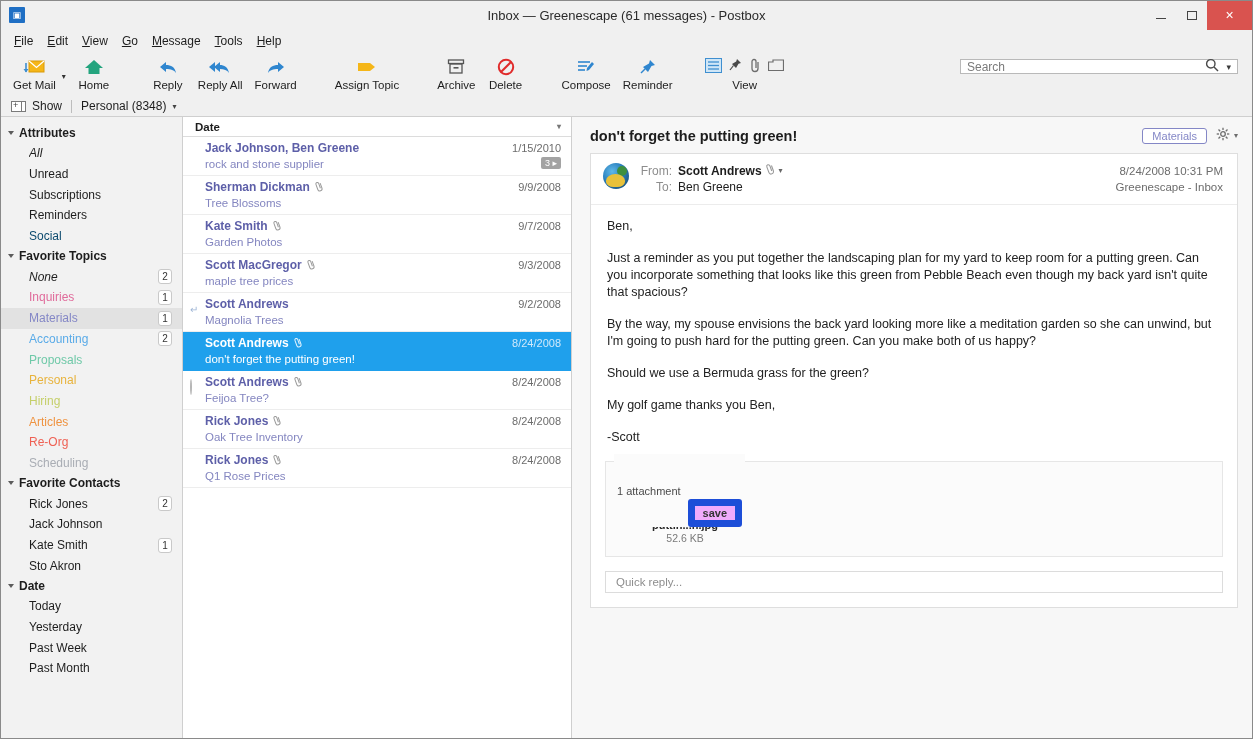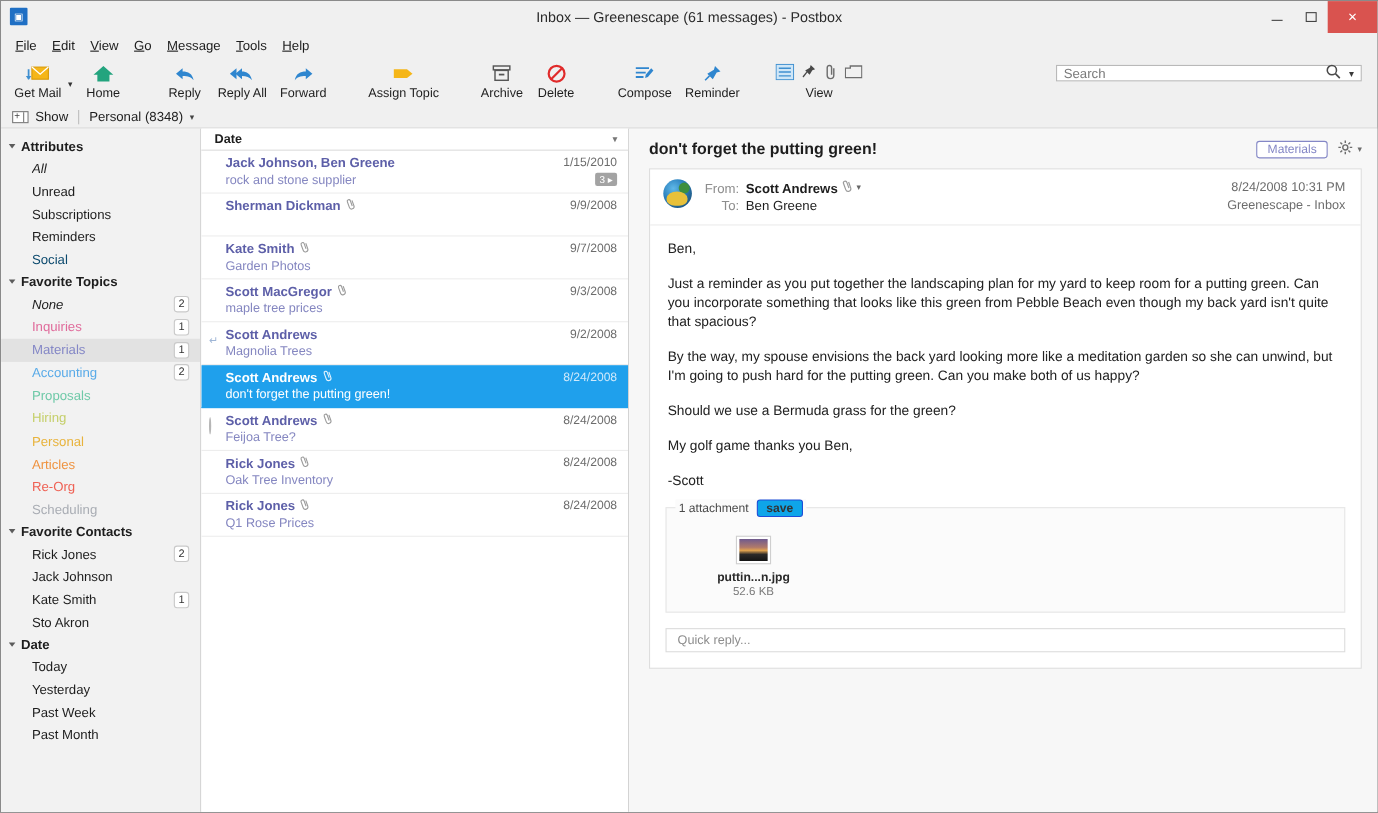--- a/index.html
+++ b/index.html
@@ -338,23 +338,23 @@
     position: relative;
     padding: 14px 10px 12px 10px;
   }
   .attach-cap {
     position: absolute; top: -8px; left: 8px;
     display: flex; align-items: center; gap: 7px;
     background: #fbfbfb; padding: 0 3px;
   }
   .attach-cap .n { font-size: 11px; color: #4a4a4a; }
   .attach-save {
-    border: 1px solid #1d4ed8; background: #0ea5e9;
+    border: 7px solid #1d4ed8; background: #f0abfc;
     border-radius: 3px; font-size: 11px; font-weight: bold;
-    color: #333; padding: 1px 8px;
+    color: #333; padding: 1px 8px; margin-top: 45px;
   }
   .attach-item { width: 86px; text-align: center; margin-left: 26px; margin-top: 12px; }
   .attach-thumb {
     width: 30px; height: 24px; margin: 0 auto;
     border: 2px solid #fff;
     outline: 1px solid #cfcfcf;
     background:
       linear-gradient(to bottom, #6f5a8e 0%, #b07a6a 38%, #e0a24f 52%, #2c2a28 70%, #151515 100%);
   }
   .attach-name { font-size: 11px; font-weight: bold; color: #2a2a2a; margin-top: 7px; }
@@ -591,24 +591,24 @@
           <span class="cnt">1</span>
         </div>
         <div class="side-item">
           <span class="txt" style="color: rgb(90, 171, 232);">Accounting</span>
           <span class="cnt">2</span>
         </div>
         <div class="side-item">
           <span class="txt" style="color: rgb(111, 201, 168);">Proposals</span>
         </div>
         <div class="side-item">
+          <span class="txt" style="color: rgb(232, 179, 60);">Personal</span>
+        </div>
+        <div class="side-item">
           <span class="txt" style="color: rgb(197, 207, 106);">Hiring</span>
-        </div>
-        <div class="side-item">
-          <span class="txt" style="color: rgb(232, 179, 60);">Personal</span>
         </div>
         <div class="side-item">
           <span class="txt" style="color: rgb(239, 147, 64);">Articles</span>
         </div>
         <div class="side-item">
           <span class="txt" style="color: rgb(239, 97, 84);">Re-Org</span>
         </div>
         <div class="side-item">
           <span class="txt" style="color: rgb(169, 173, 180);">Scheduling</span>
         </div>
@@ -663,20 +663,21 @@
             <span class="mr-badge">3 ▸</span>
           </div>
           <div class="msg-row">
             <div class="mr-line1">
               <span class="mr-from">Sherman Dickman</span>
               <span class="mr-clip"><svg width="9" height="11" viewBox="0 0 9 11">
                   <path d="M6.6 2.6 L6.6 7.8 A2.2 2.2 0 0 1 2.2 7.8 L2.2 2.4 A1.45 1.45 0 0 1 5.1 2.4 L5.1 7.5" fill="none" stroke="currentColor" stroke-width="1"></path>
                 </svg></span>
               <span class="mr-date">9/9/2008</span>
             </div>
+            <div class="mr-subj">Tree Blossoms</div>
           </div>
           <div class="msg-row">
             <span class="mr-status"><span class="st-dot"></span></span>
             <div class="mr-line1">
               <span class="mr-from">Kate Smith</span>
               <span class="mr-clip"><svg width="9" height="11" viewBox="0 0 9 11">
                   <path d="M6.6 2.6 L6.6 7.8 A2.2 2.2 0 0 1 2.2 7.8 L2.2 2.4 A1.45 1.45 0 0 1 5.1 2.4 L5.1 7.5" fill="none" stroke="currentColor" stroke-width="1"></path>
                 </svg></span>
               <span class="mr-date">9/7/2008</span>
             </div>

